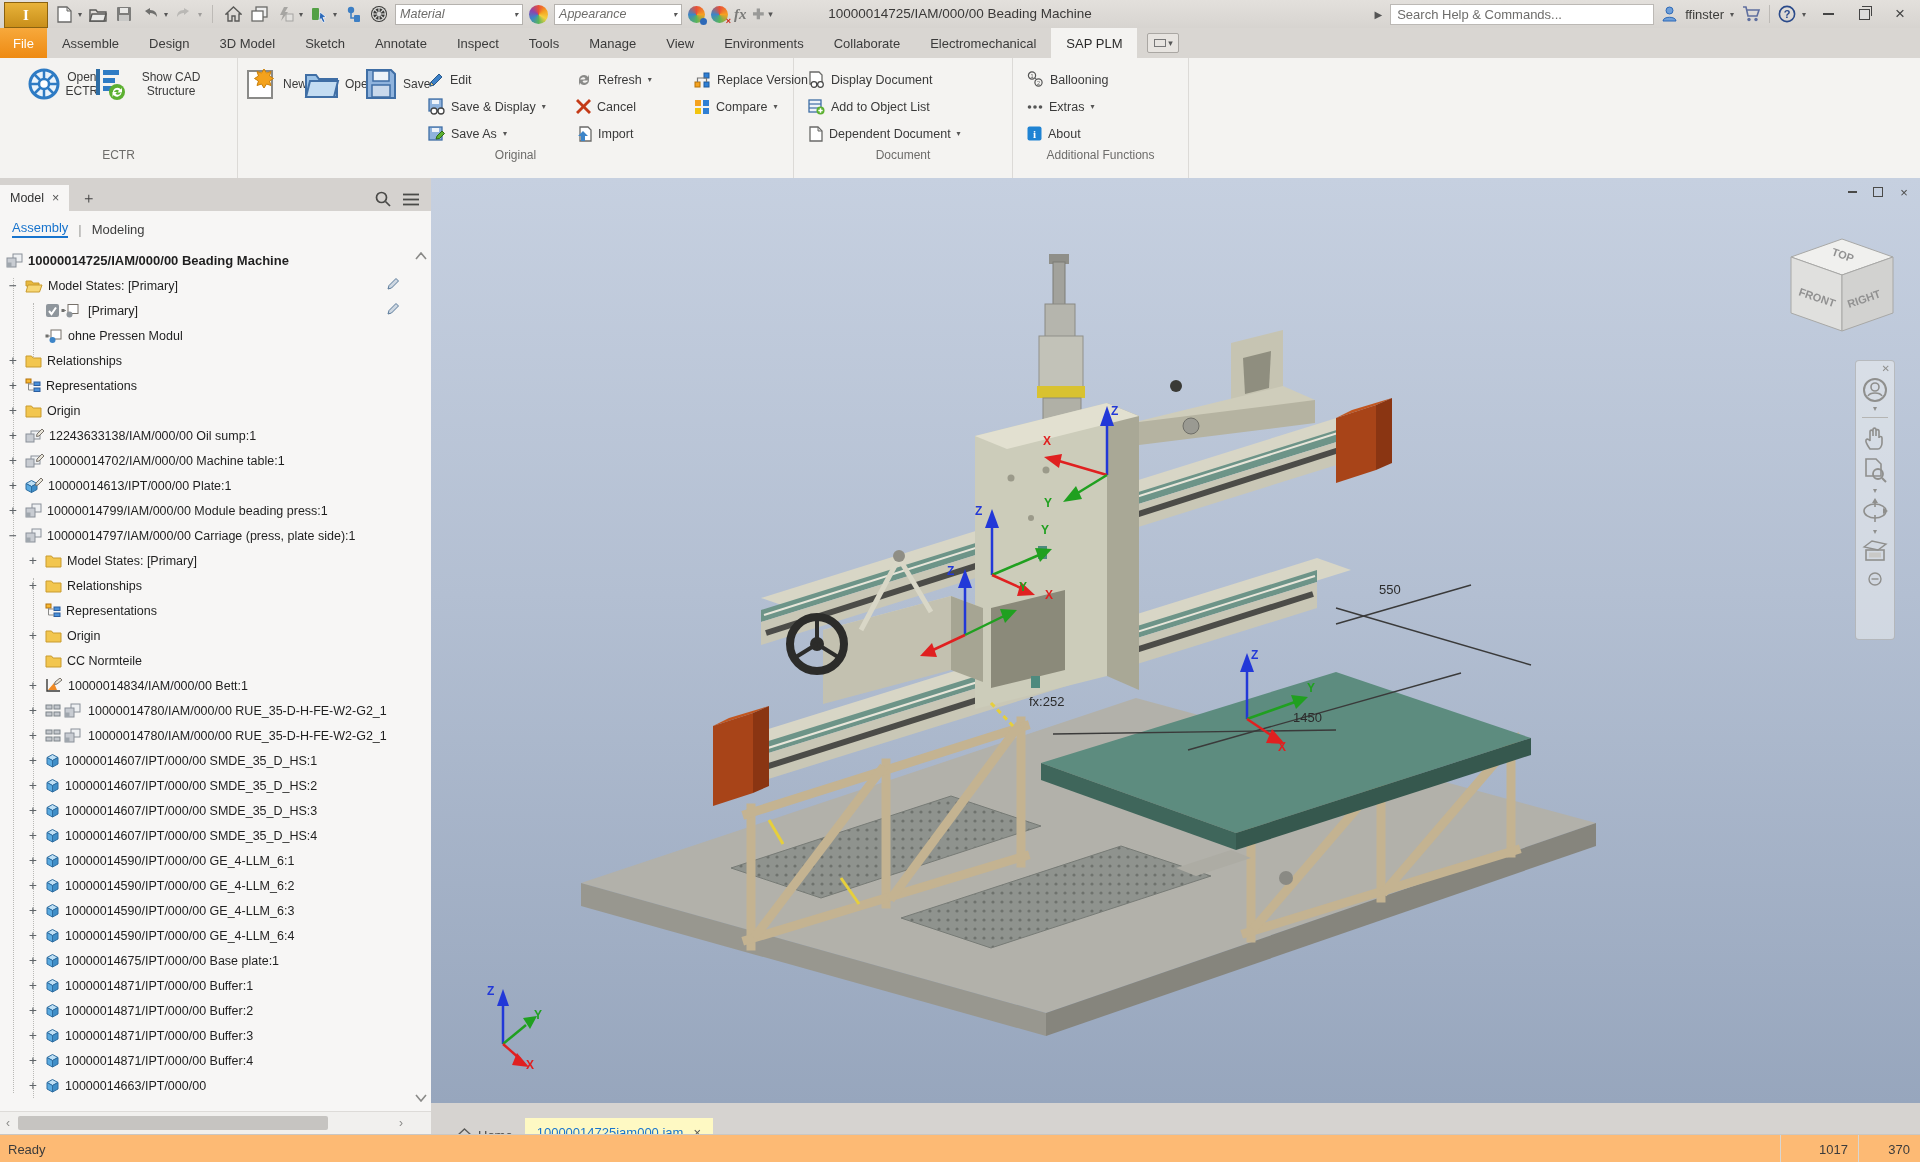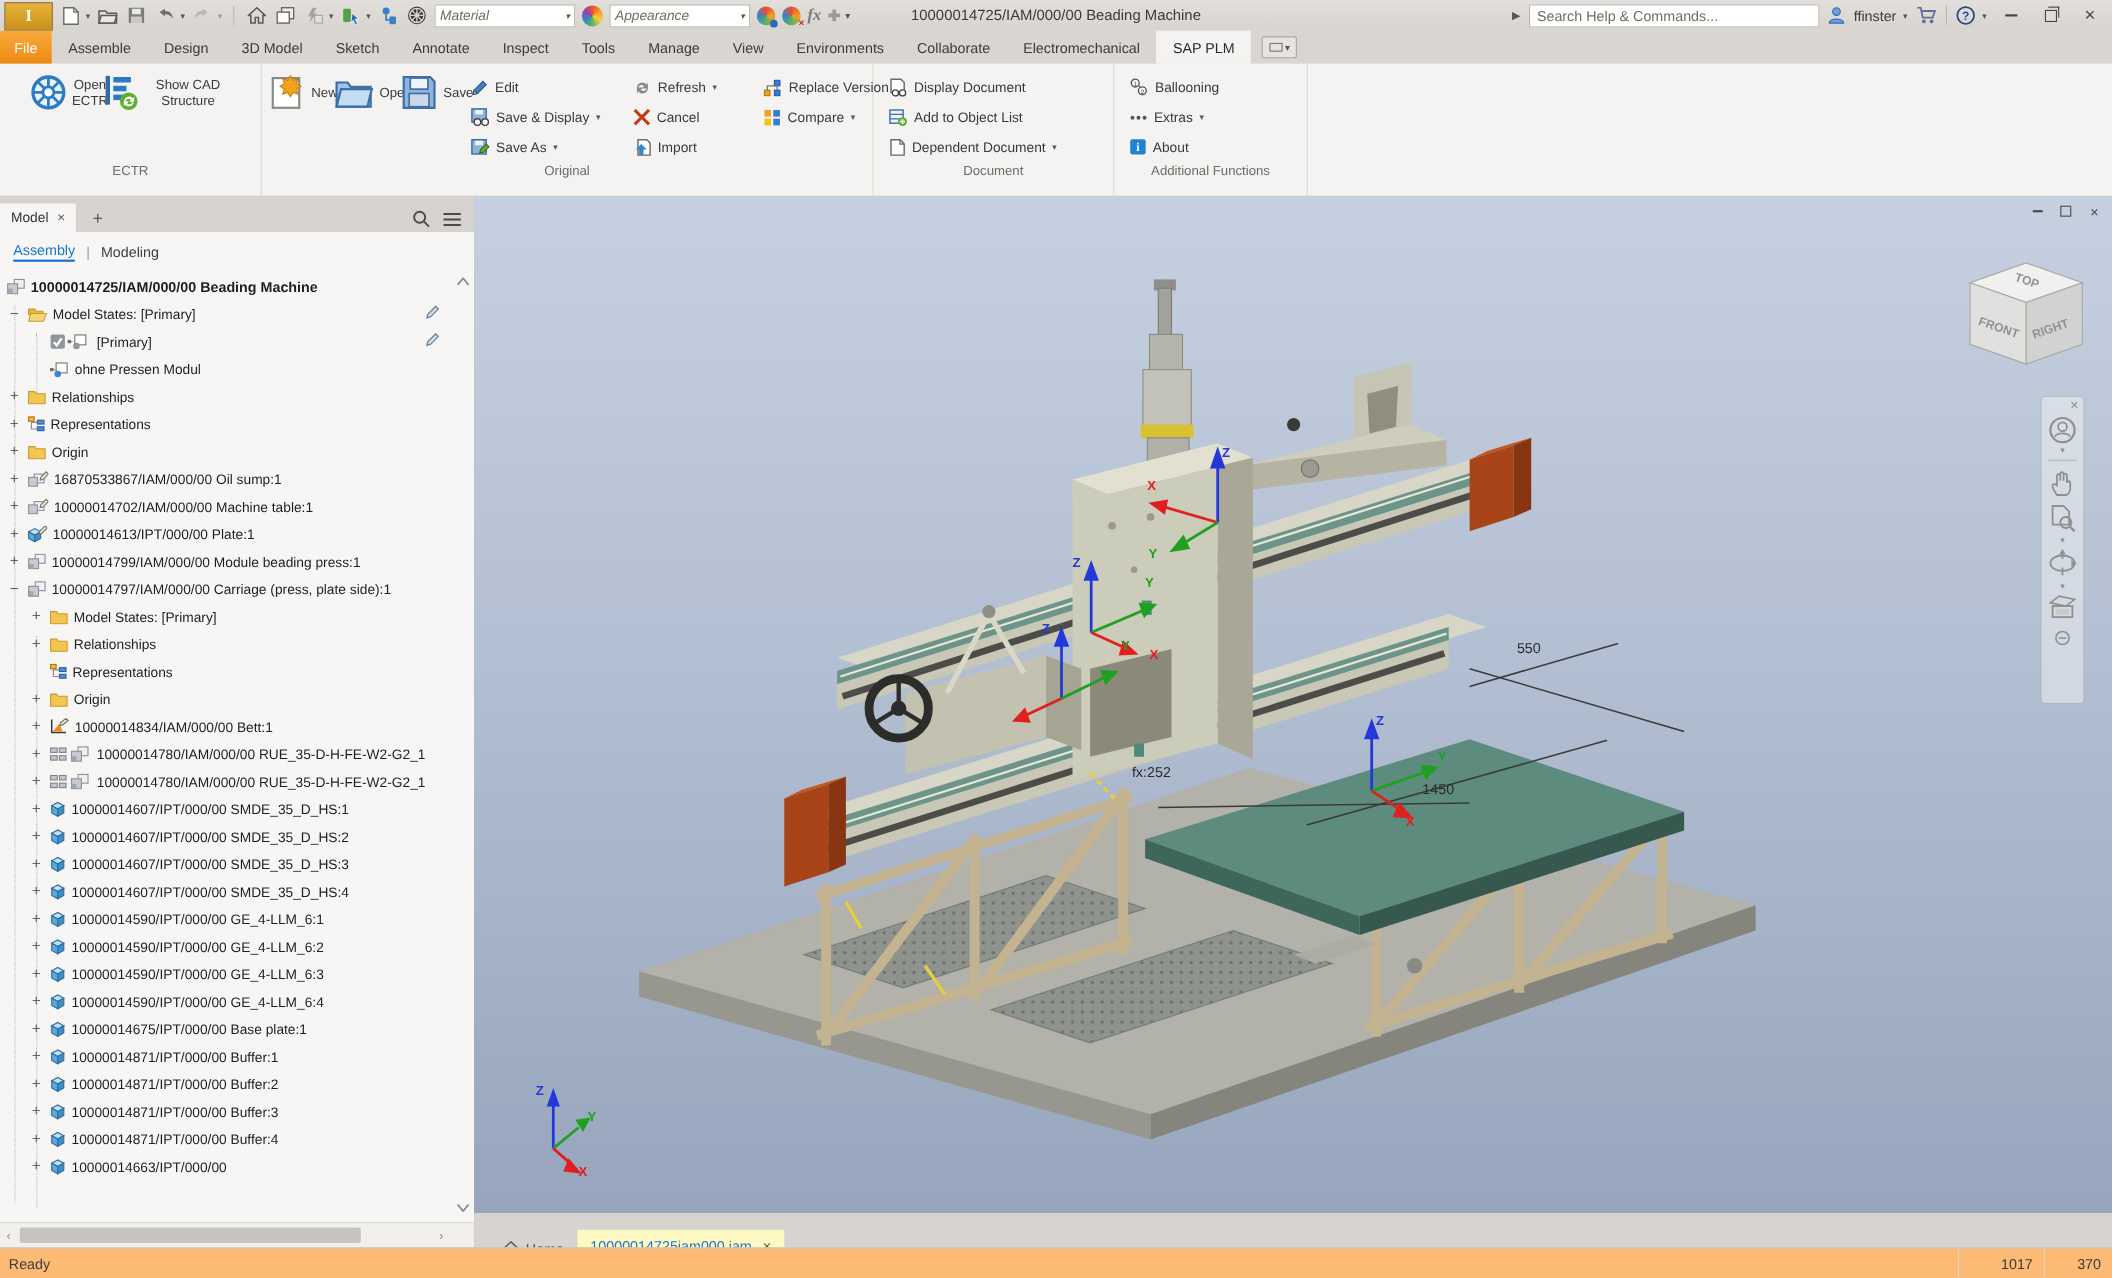--- a/index.html
+++ b/index.html
@@ -594,21 +594,21 @@
         </div>
         <div class="trow" style="padding-left: 6px;">
           <span class="texp">+</span>
           <span class="ticon">
             <svg width="19" height="15" viewBox="0 0 19 15">
               <rect x="6" y="3" width="9" height="8" fill="#eef0f2" stroke="#8a9099"></rect>
               <rect x="1" y="6" width="8" height="8" fill="#c8ccd2" stroke="#8a9099"></rect>
               <path d="M12 6 l5-5 2 2 -5 5 -2.5 .5 z" fill="#e8e4d8" stroke="#77716a"></path>
             </svg>
           </span>
-          <span>16870533867/IAM/000/00 Oil sump:1</span>
+          <span>12243633138/IAM/000/00 Oil sump:1</span>
         </div>
         <div class="trow" style="padding-left: 6px;">
           <span class="texp">+</span>
           <span class="ticon">
             <svg width="19" height="15" viewBox="0 0 19 15">
               <rect x="6" y="3" width="9" height="8" fill="#eef0f2" stroke="#8a9099"></rect>
               <rect x="1" y="6" width="8" height="8" fill="#c8ccd2" stroke="#8a9099"></rect>
               <path d="M12 6 l5-5 2 2 -5 5 -2.5 .5 z" fill="#e8e4d8" stroke="#77716a"></path>
             </svg>
           </span>
@@ -679,20 +679,29 @@
           <span>Representations</span>
         </div>
         <div class="trow" style="padding-left: 26px;">
           <span class="texp">+</span>
           <span class="ticon">
             <svg width="17" height="14" viewBox="0 0 17 14">
               <path d="M1 2 h5.5 l1.5 2 H16 v9 H1 z" fill="#f2c64f" stroke="#c99b2e"></path>
             </svg>
           </span>
           <span>Origin</span>
+        </div>
+        <div class="trow" style="padding-left: 26px;">
+          <span class="texp"></span>
+          <span class="ticon">
+            <svg width="17" height="14" viewBox="0 0 17 14">
+              <path d="M1 2 h5.5 l1.5 2 H16 v9 H1 z" fill="#f2c64f" stroke="#c99b2e"></path>
+            </svg>
+          </span>
+          <span>CC Normteile</span>
         </div>
         <div class="trow" style="padding-left: 26px;">
           <span class="texp">+</span>
           <span class="ticon">
             <svg width="18" height="15" viewBox="0 0 18 15">
               <path d="M2 1 v12 h13" fill="none" stroke="#3a3a38" stroke-width="1.4"></path>
               <polygon points="3,12 9,5 12,12" fill="#f08a24"></polygon>
               <path d="M10 4 l5-4 2 2 -5 4 -2.5 .5 z" fill="#e8e4d8" stroke="#77716a"></path>
             </svg>
           </span>

